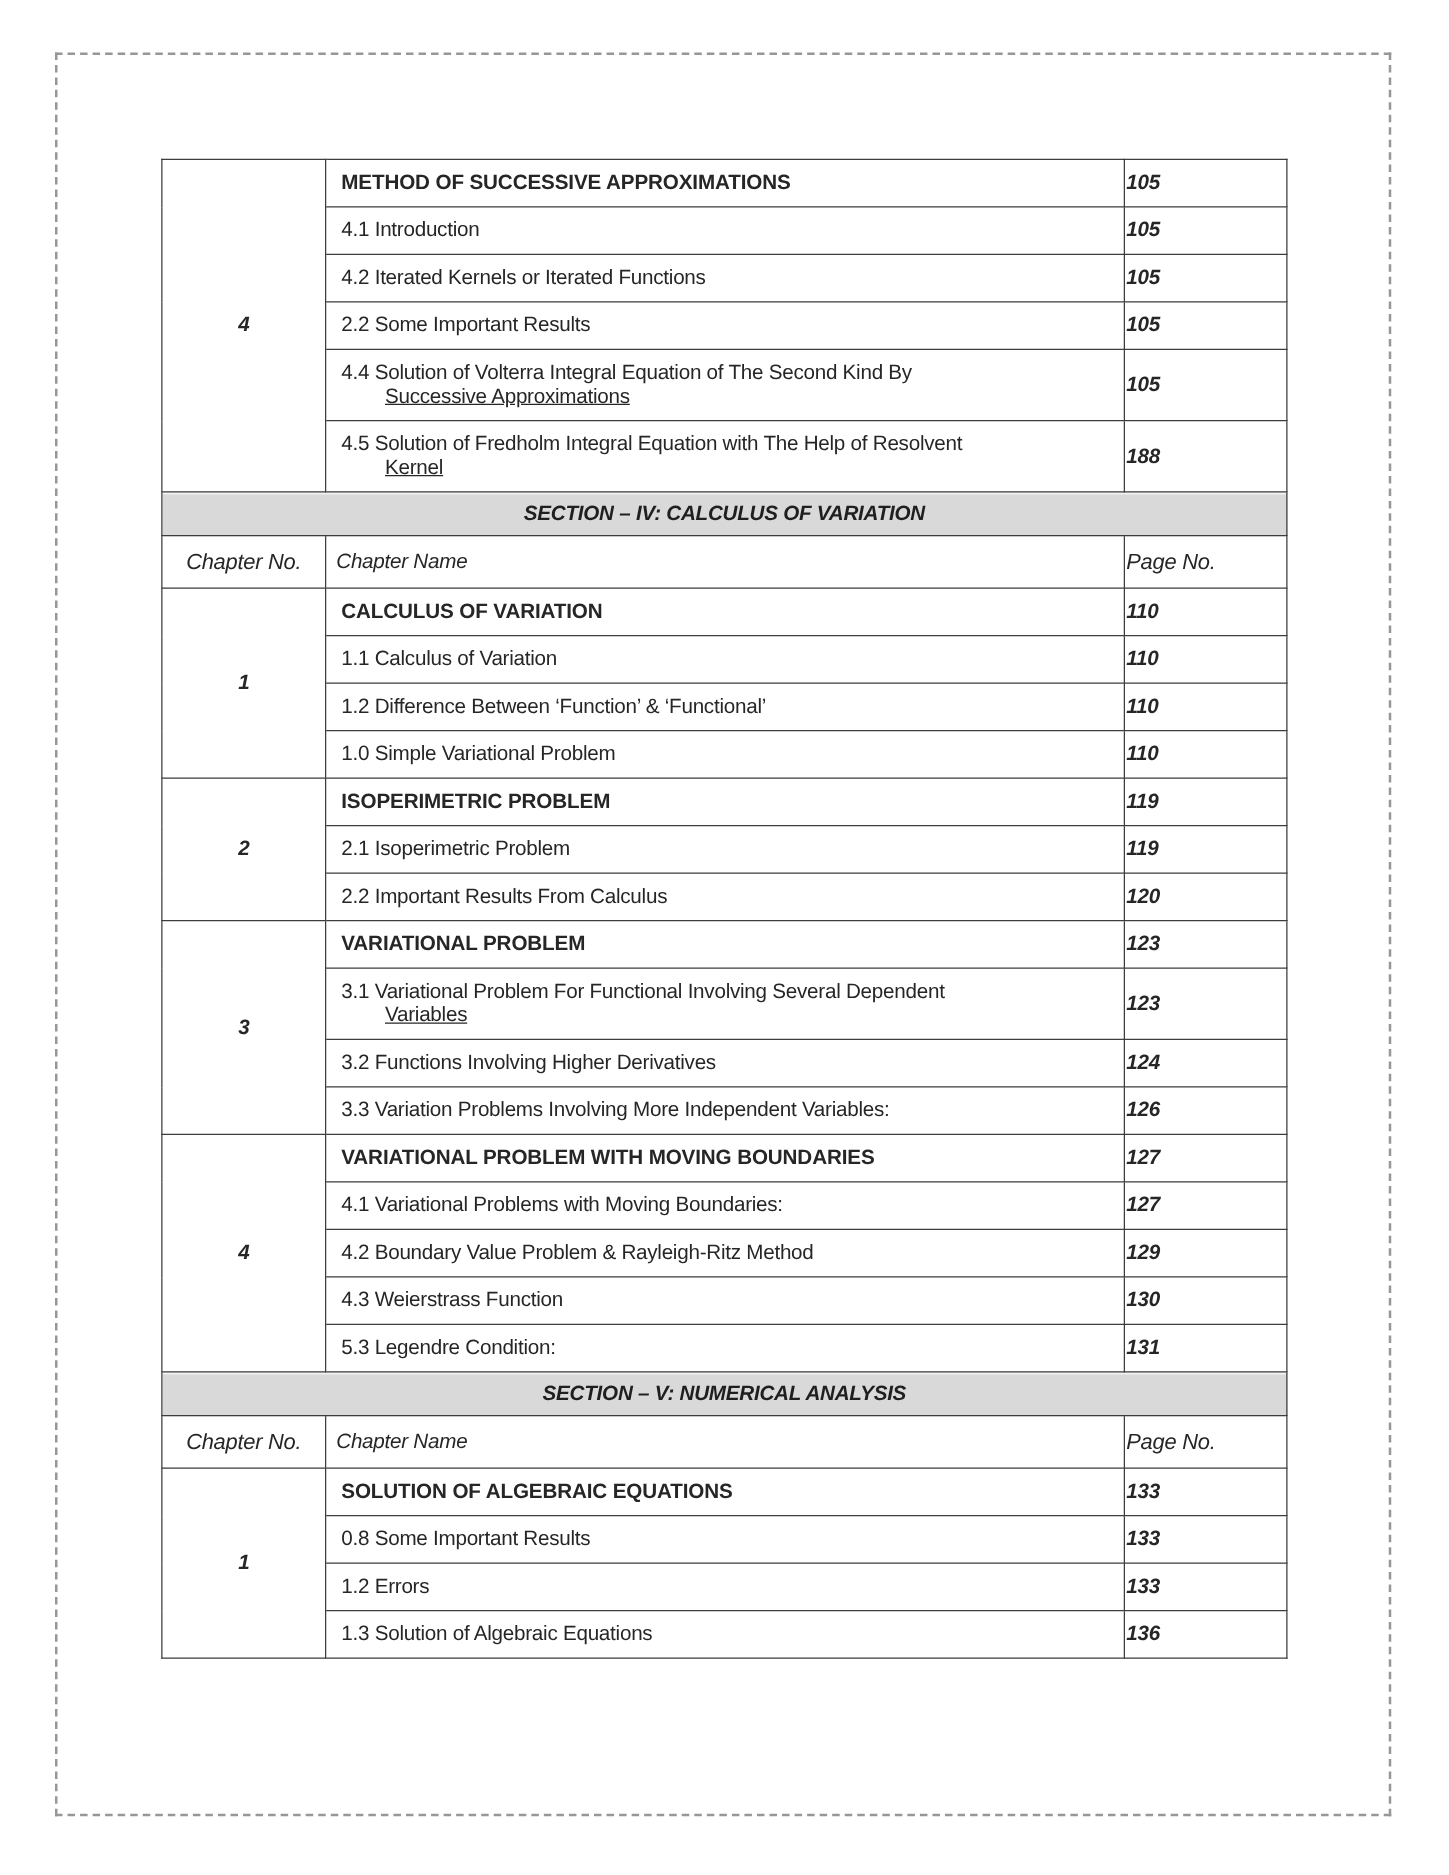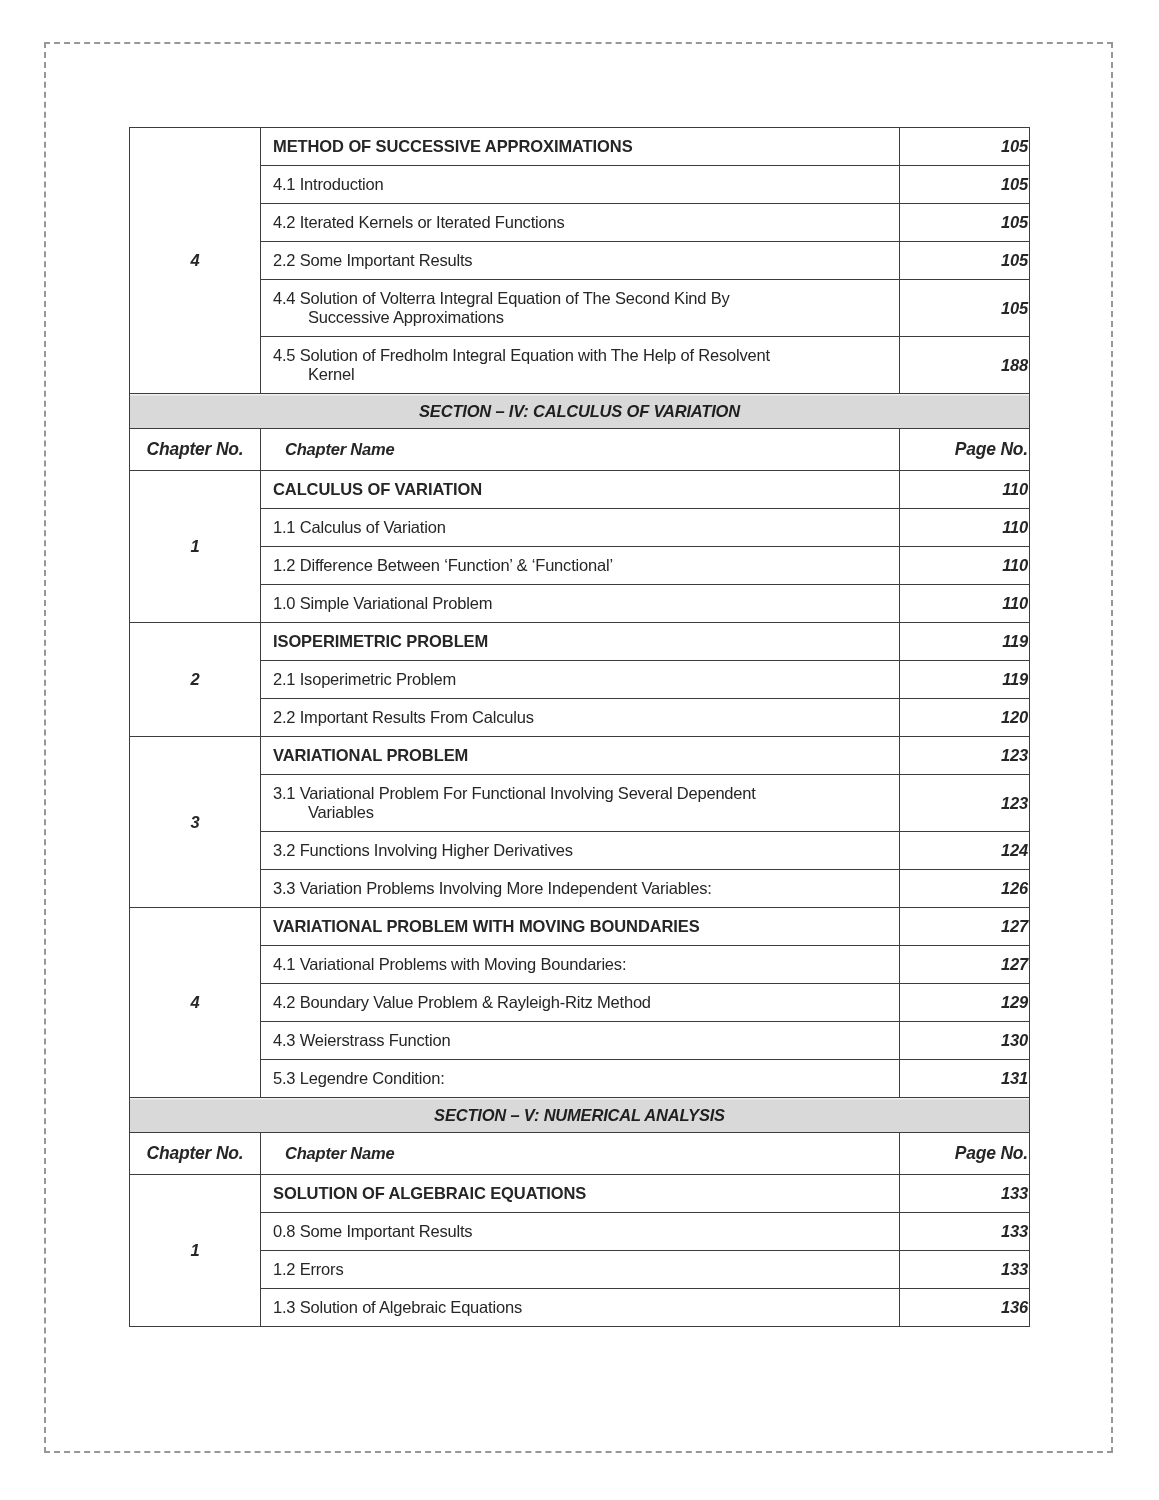--- a/index.html
+++ b/index.html
@@ -47,37 +47,38 @@
     font-weight: bold;
     font-style: italic;
     font-size: 17px;
   }
   td.name {
     padding: 4px 10px 4px 12px;
     text-align: left;
   }
   td.name .cont {
     padding-left: 35px;
+    text-decoration: underline;
   }
   td.name.caps {
     font-weight: bold;
     letter-spacing: -0.1px;
   }
   td.page {
-    text-align: right;
+    text-align: left;
     font-weight: bold;
     font-style: italic;
     font-size: 16.5px;
   }
   td.head-cell {
-    font-weight: bold;
+    font-weight: normal;
     font-style: italic;
     font-size: 17.5px;
   }
-  td.head-cell.name { padding-left: 24px; }
+  td.head-cell.name { padding-left: 8px; }
   td.section-bar {
     background: #d9d9d9;
     text-align: center;
     font-weight: bold;
     font-style: italic;
     font-size: 18px;
     color: #1f1f1f;
     border-top: 2px solid #2e2e2e;
     border-bottom: 2.5px solid #2e2e2e;
     box-shadow: inset 0 1.5px 0 #f2f2f2;

